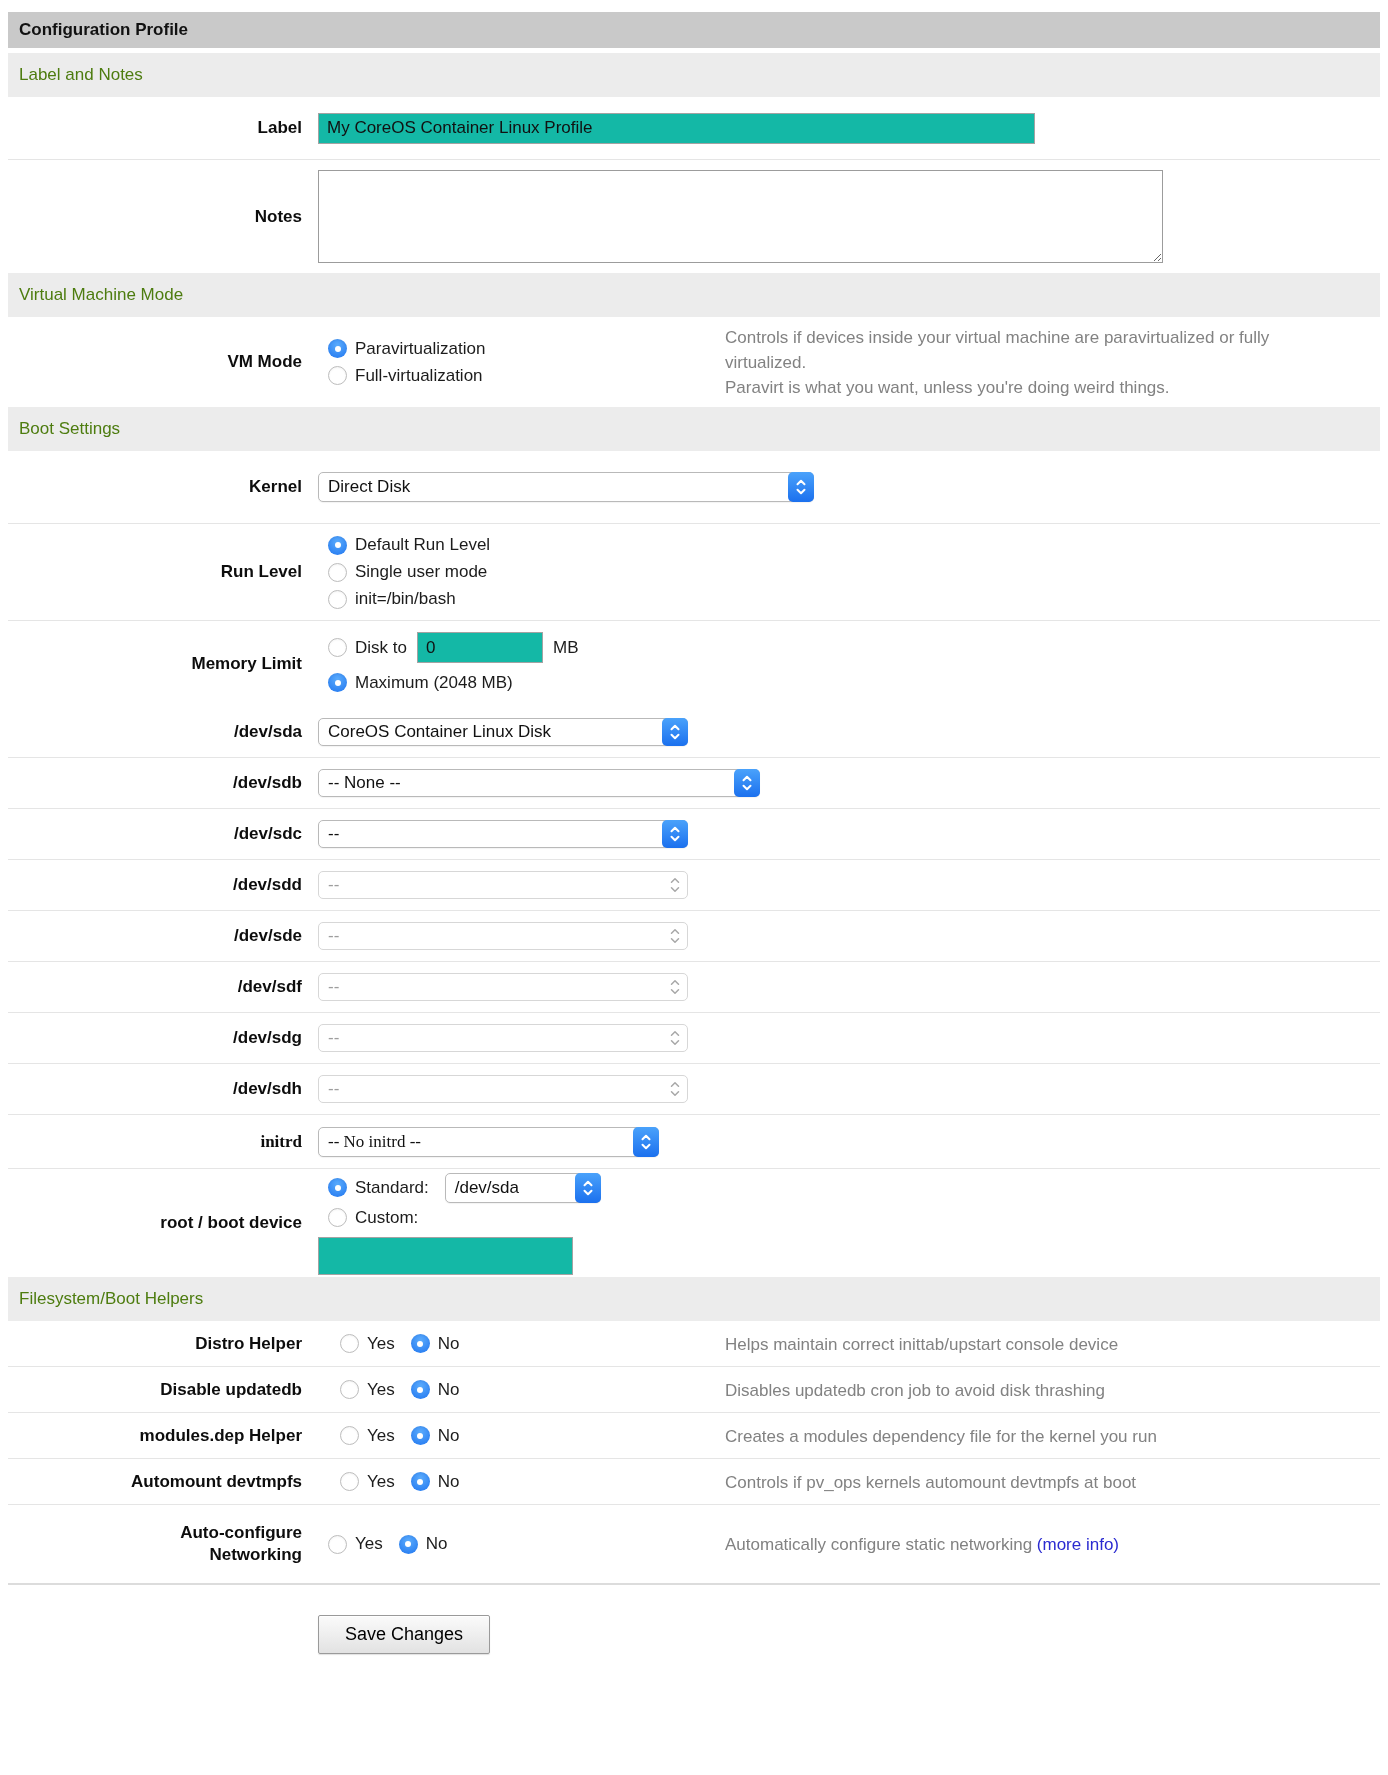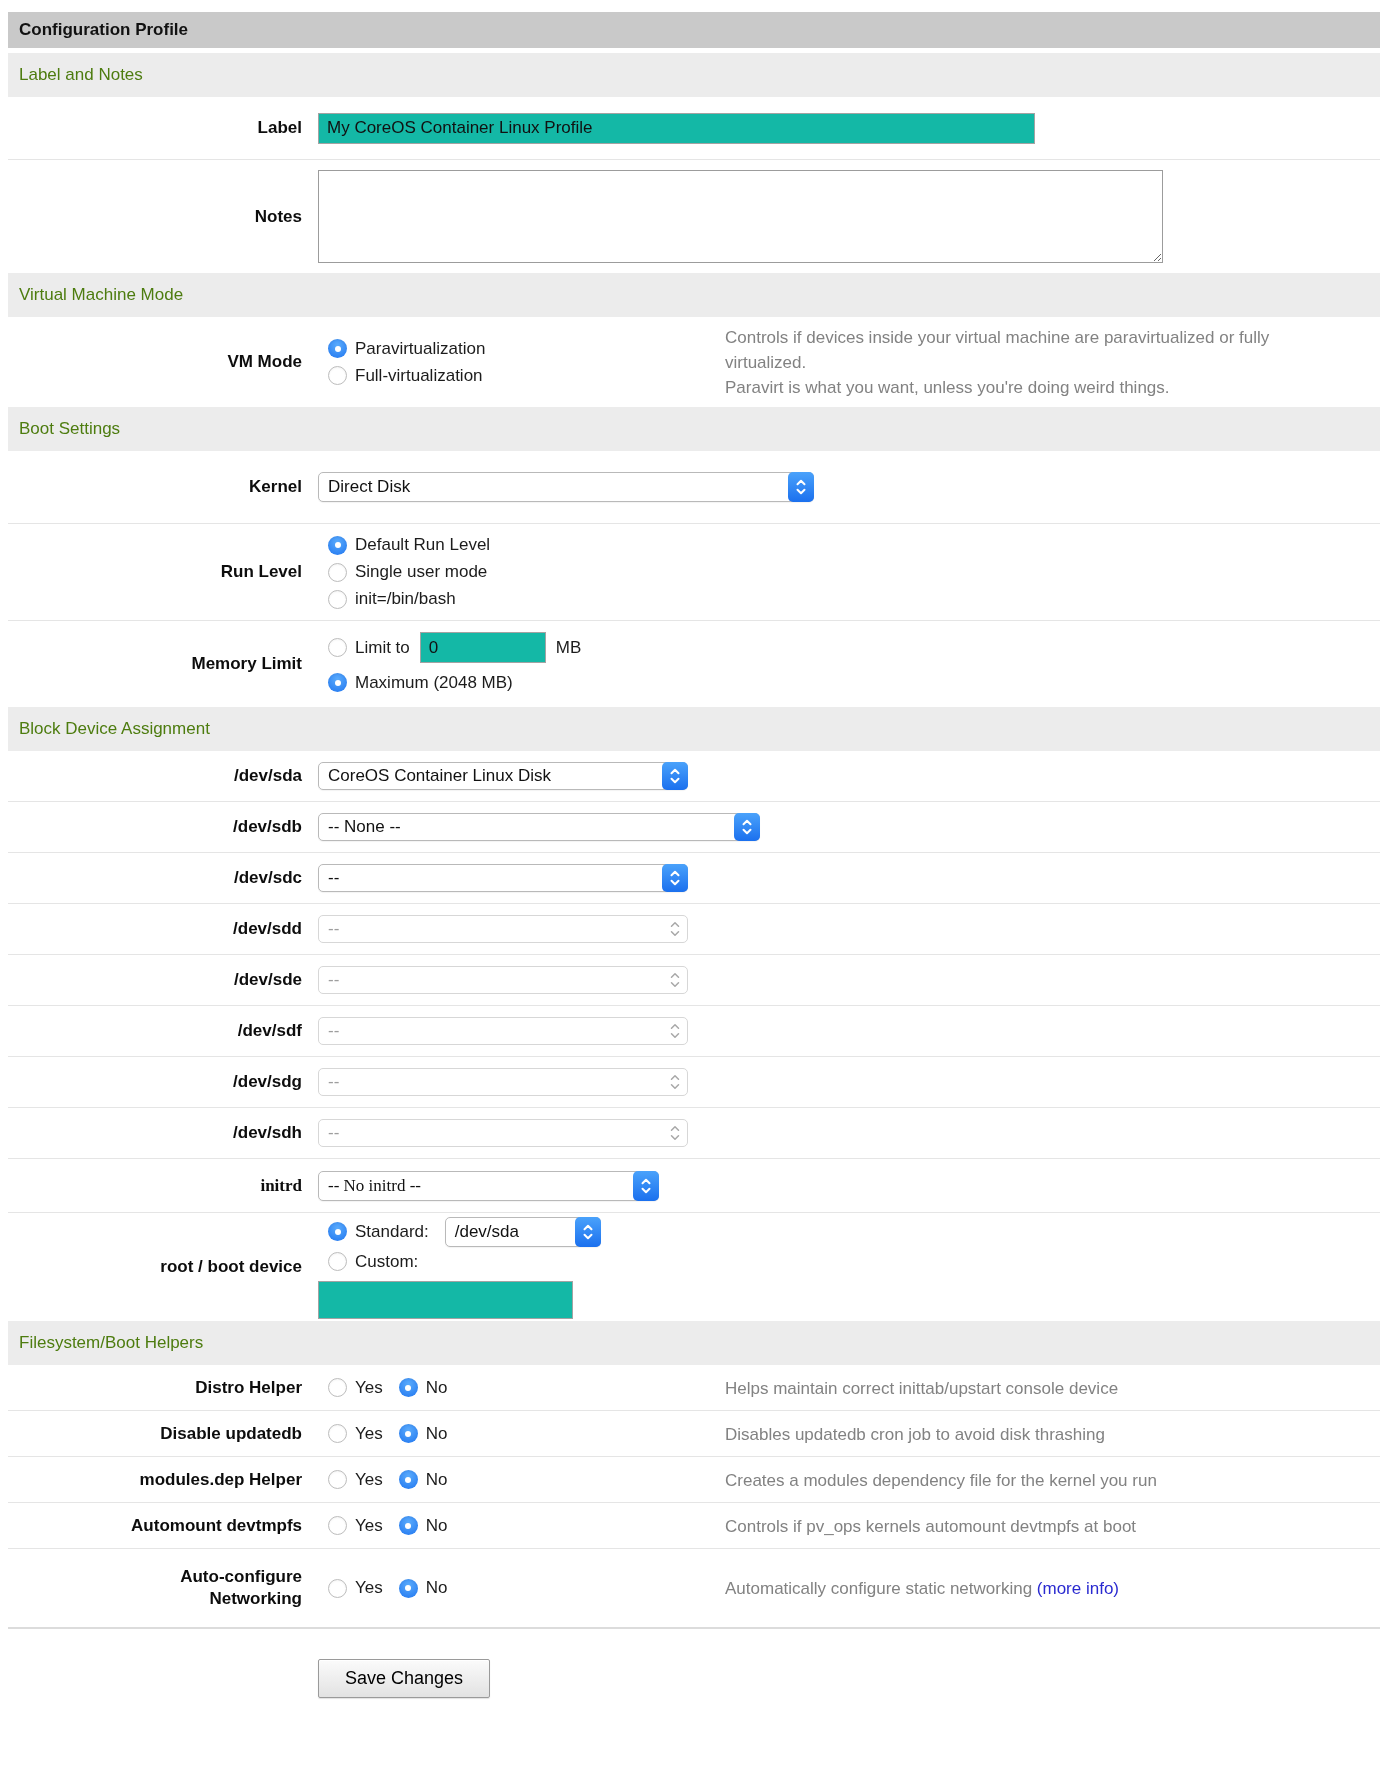--- a/index.html
+++ b/index.html
@@ -55,21 +55,21 @@
   
   .row-label{height:63px;}
   .row-notes{height:113px;}
   .row-vm{height:90px;}
   .row-kernel{height:73px;}
   .row-runlevel{height:97px;}
   .row-memory{height:86px;}
   .row-dev{height:51px;}
   .row-initrd{height:54px;font-family:Liberation Serif, serif;}
   .row-root{height:108px;}
-  .row-helper{height:46px;}
+  .row-helper{height:46px;gap:12px;}
   .row-net{height:78px;}
   .endline{border-top:2px solid #dcdcdc;}
   .row-save{padding:30px 0 0 310px;}
   button.save{font:inherit;font-size:18px;color:#000;height:39px;padding:0 26px;
         background:linear-gradient(#fbfbfb,#e2e2e2);border:1px solid #9a9a9a;border-radius:2px;
         box-shadow:0 1px 1px rgba(0,0,0,0.12), inset 0 1px 0 #fff;cursor:pointer;}
   .mem-input{width:126px;margin:0 10px 0 10px;}
   .unit{color:#1c1c1c;}
   .root-l3{margin-top:5px;}
   .gap16{width:16px;}
@@ -158,34 +158,31 @@
         <span class="rlabel">init=/bin/bash</span>
       </div>
     </div>
   </div>
 
   <div class="frow row-memory">
     <div class="lcol">Memory Limit</div>
     <div class="stack">
       <div class="line" style="height:37px">
         <span class="radio ml10"></span>
-        <span class="rlabel">Limit to</span>
+        <span class="rlabel">Disk to</span>
         <input type="text" class="txt mem-input" value="0" style="">
         <span class="unit">MB</span>
       </div>
       <div class="line" style="height:33px">
         <span class="radio checked ml10"></span>
         <span class="rlabel">Maximum (2048 MB)</span>
       </div>
     </div>
   </div>
 
-  <div class="sec">
-    <span>Block Device Assignment</span>
-  </div>
 
   <div class="frow row-dev b">
     <div class="lcol">/dev/sda</div>
     <div class="ctl">
       <div class="sel" style="width:370px;height:28px">
         <span>CoreOS Container Linux Disk</span>
         <span class="stepper">
           <svg width="12" height="20" viewBox="0 0 12 20">
               <path d="M2.5 7.3 L6 3.8 L9.5 7.3" fill="none" stroke="currentColor" stroke-width="2" stroke-linecap="round" stroke-linejoin="round"></path>
               <path d="M2.5 12.7 L6 16.2 L9.5 12.7" fill="none" stroke="currentColor" stroke-width="2" stroke-linecap="round" stroke-linejoin="round"></path>

